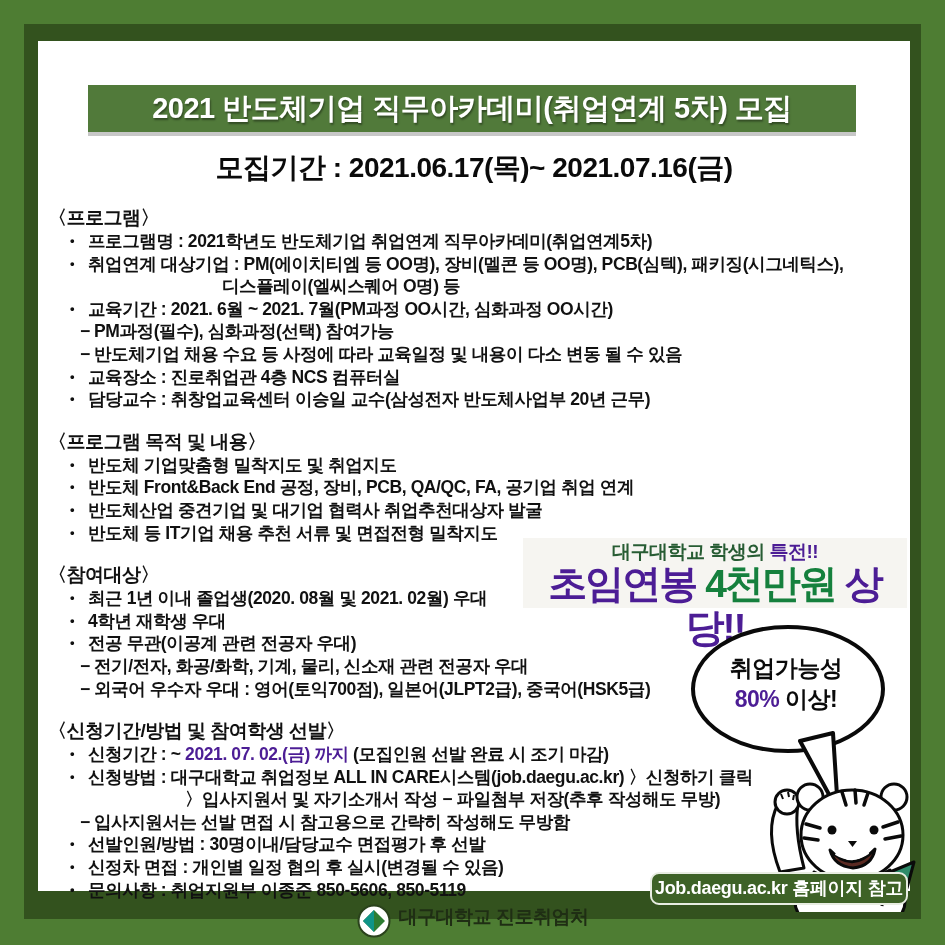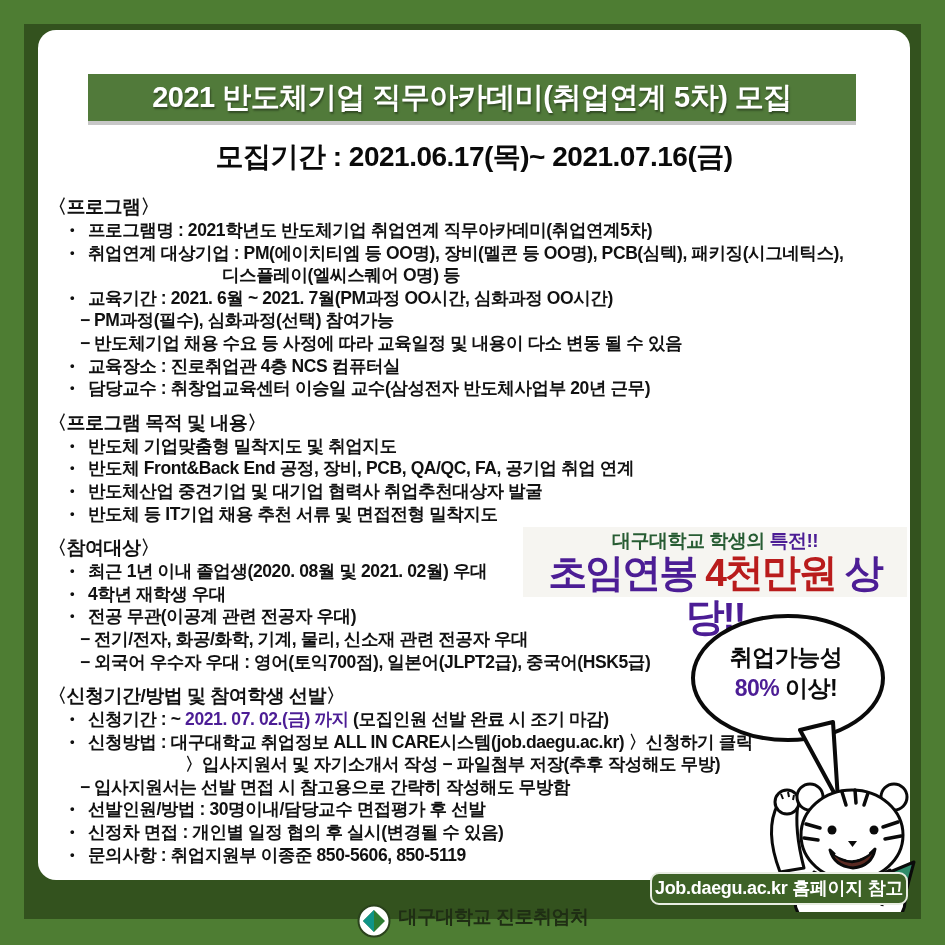--- a/index.html
+++ b/index.html
@@ -2,46 +2,46 @@
 <html><head>
 <meta charset="utf-8">
 <style>
   html,body{margin:0;padding:0;}
   body{
     width:945px;height:945px;position:relative;overflow:hidden;
     font-family:"Liberation Sans","DejaVu Sans",sans-serif;
     background:#4e7d33;
   }
   .frame{position:absolute;left:24px;top:24px;width:897px;height:895px;background:#33521e;}
-  .content{position:absolute;left:38px;top:30px;width:872px;height:850px;background:#ffffff;border-radius:18px;}
+  .content{position:absolute;left:38px;top:41px;width:872px;height:850px;background:#ffffff;}
 
   .title-banner{
     position:absolute;left:50px;top:44px;width:768px;height:47px;
     background:#517a3a;box-shadow:0 4px 0 rgba(0,0,0,.22);
     color:#fff;font-size:29px;font-weight:900;text-align:center;line-height:47px;
     text-shadow:1px 2px 2px rgba(0,0,0,.4);letter-spacing:-0.5px;white-space:nowrap;
   }
   .subtitle{
     position:absolute;left:0;top:108px;width:100%;text-align:center;
     font-size:28px;font-weight:900;color:#0a0a0a;letter-spacing:-0.5px;
   }
 
   .body-text{position:absolute;left:10px;top:157px;width:852px;color:#111;}
-  .sec-header{font-size:19px;font-weight:900;line-height:24px;letter-spacing:-0.5px;margin-top:11px;}
+  .sec-header{font-size:19px;font-weight:900;line-height:24px;letter-spacing:-0.5px;margin-top:19px;}
   .sec-header:first-child{margin-top:8px;}
   .line{position:relative;line-height:22.6px;min-height:22.6px;font-size:17.5px;font-weight:700;letter-spacing:-0.4px;white-space:nowrap;}
   .line .marker{position:absolute;}
   .line-bullet{padding-left:40px;}
   .line-bullet .marker{left:22px;font-size:13px;}
   .line-dash{padding-left:46px;}
   .line-dash .marker{left:32px;}
   .line-cont1{padding-left:174px;}
   .line-cont2{padding-left:137px;}
   .seg-red{color:#4c1d95;}
-  .seg-blue{color:#b91c1c;}
+  .seg-blue{color:#15803d;}
   .seg-green{color:#275c33;}
 
   .perk-banner{
     position:absolute;left:485px;top:497px;width:384px;height:70px;
     background:#f6f5f1;text-align:center;
   }
   .perk-line1{margin-top:3px;font-size:19px;font-weight:900;letter-spacing:-0.5px;line-height:21px;}
   .perk-line2{font-size:39px;font-weight:900;letter-spacing:-2px;line-height:44px;}
 
   .bubble-wrap{position:absolute;left:650px;top:578px;width:205px;height:205px;}

